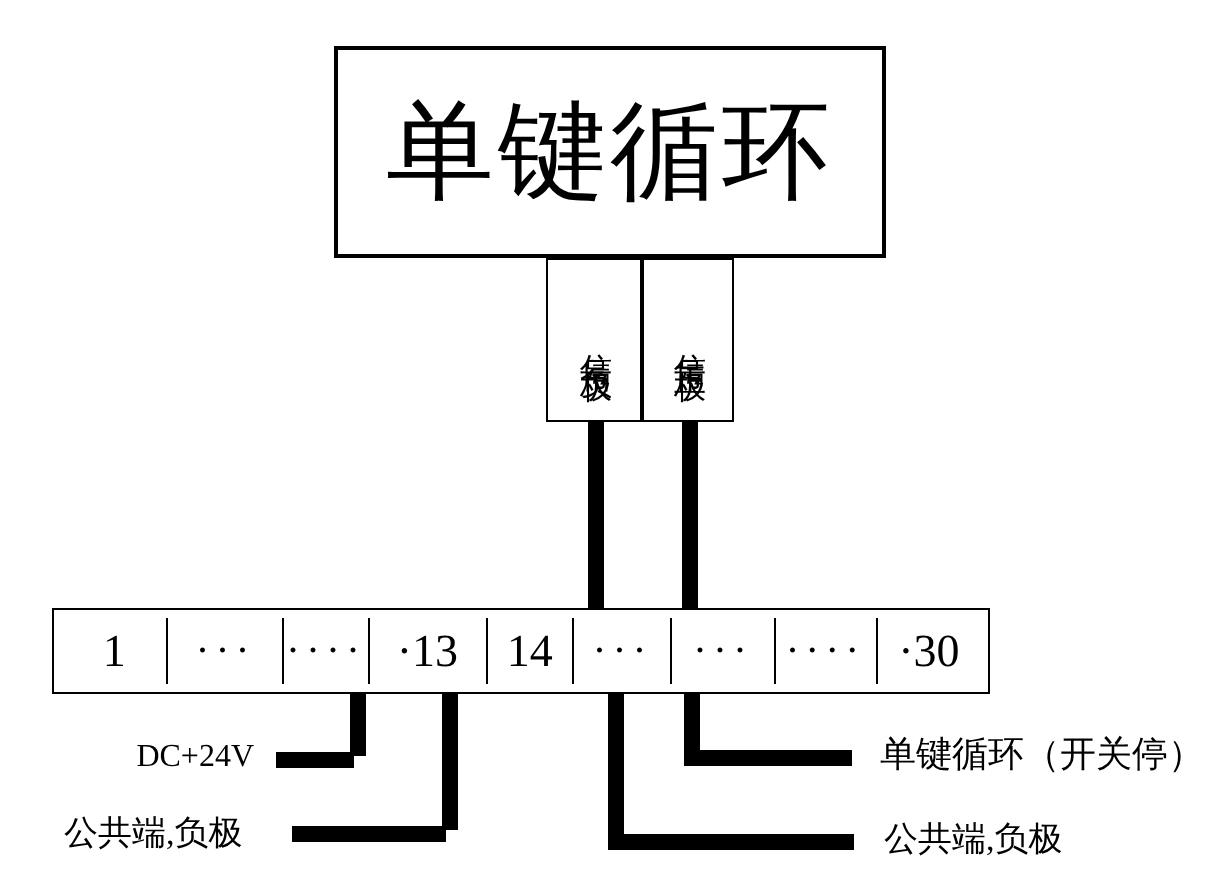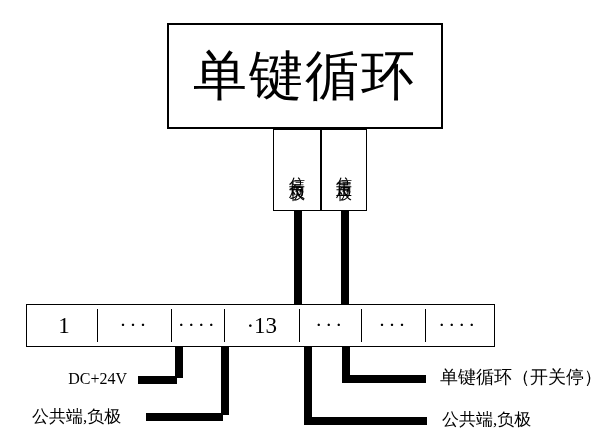--- a/index.html
+++ b/index.html
@@ -65,23 +65,25 @@
   </div>
 
   <div class="wire" style="left:286px; top:202px; width:2px; height:94px;"></div>
   <div class="wire" style="left:333px; top:202px; width:2px; height:94px;"></div>
 
   <div class="strip">
     <div class="cell" style="flex:45 45 0;">1</div>
     <div class="cell dots" style="flex:50 50 0;">···</div>
     <div class="cell dots" style="flex:34 34 0;">····</div>
     <div class="cell" style="flex:51 51 0;">·13</div>
+    <div class="cell" style="flex:35 35 0;">14</div>
     <div class="cell dots" style="flex:41 41 0;">···</div>
     <div class="cell dots" style="flex:43 43 0;">···</div>
     <div class="cell dots" style="flex:43 43 0;">····</div>
+    <div class="cell" style="flex:44 44 0;">·30</div>
   </div>
 
   <div class="wire" style="left:167px; top:338px; width:2px; height:32px;"></div>
   <div class="wire" style="left:130px; top:368px; width:39px; height:2px;"></div>
 
   <div class="wire" style="left:213px; top:338px; width:2px; height:69px;"></div>
   <div class="wire" style="left:138px; top:405px; width:77px; height:2px;"></div>
 
   <div class="wire" style="left:296px; top:338px; width:2px; height:73px;"></div>
   <div class="wire" style="left:296px; top:409px; width:123px; height:2px;"></div>

